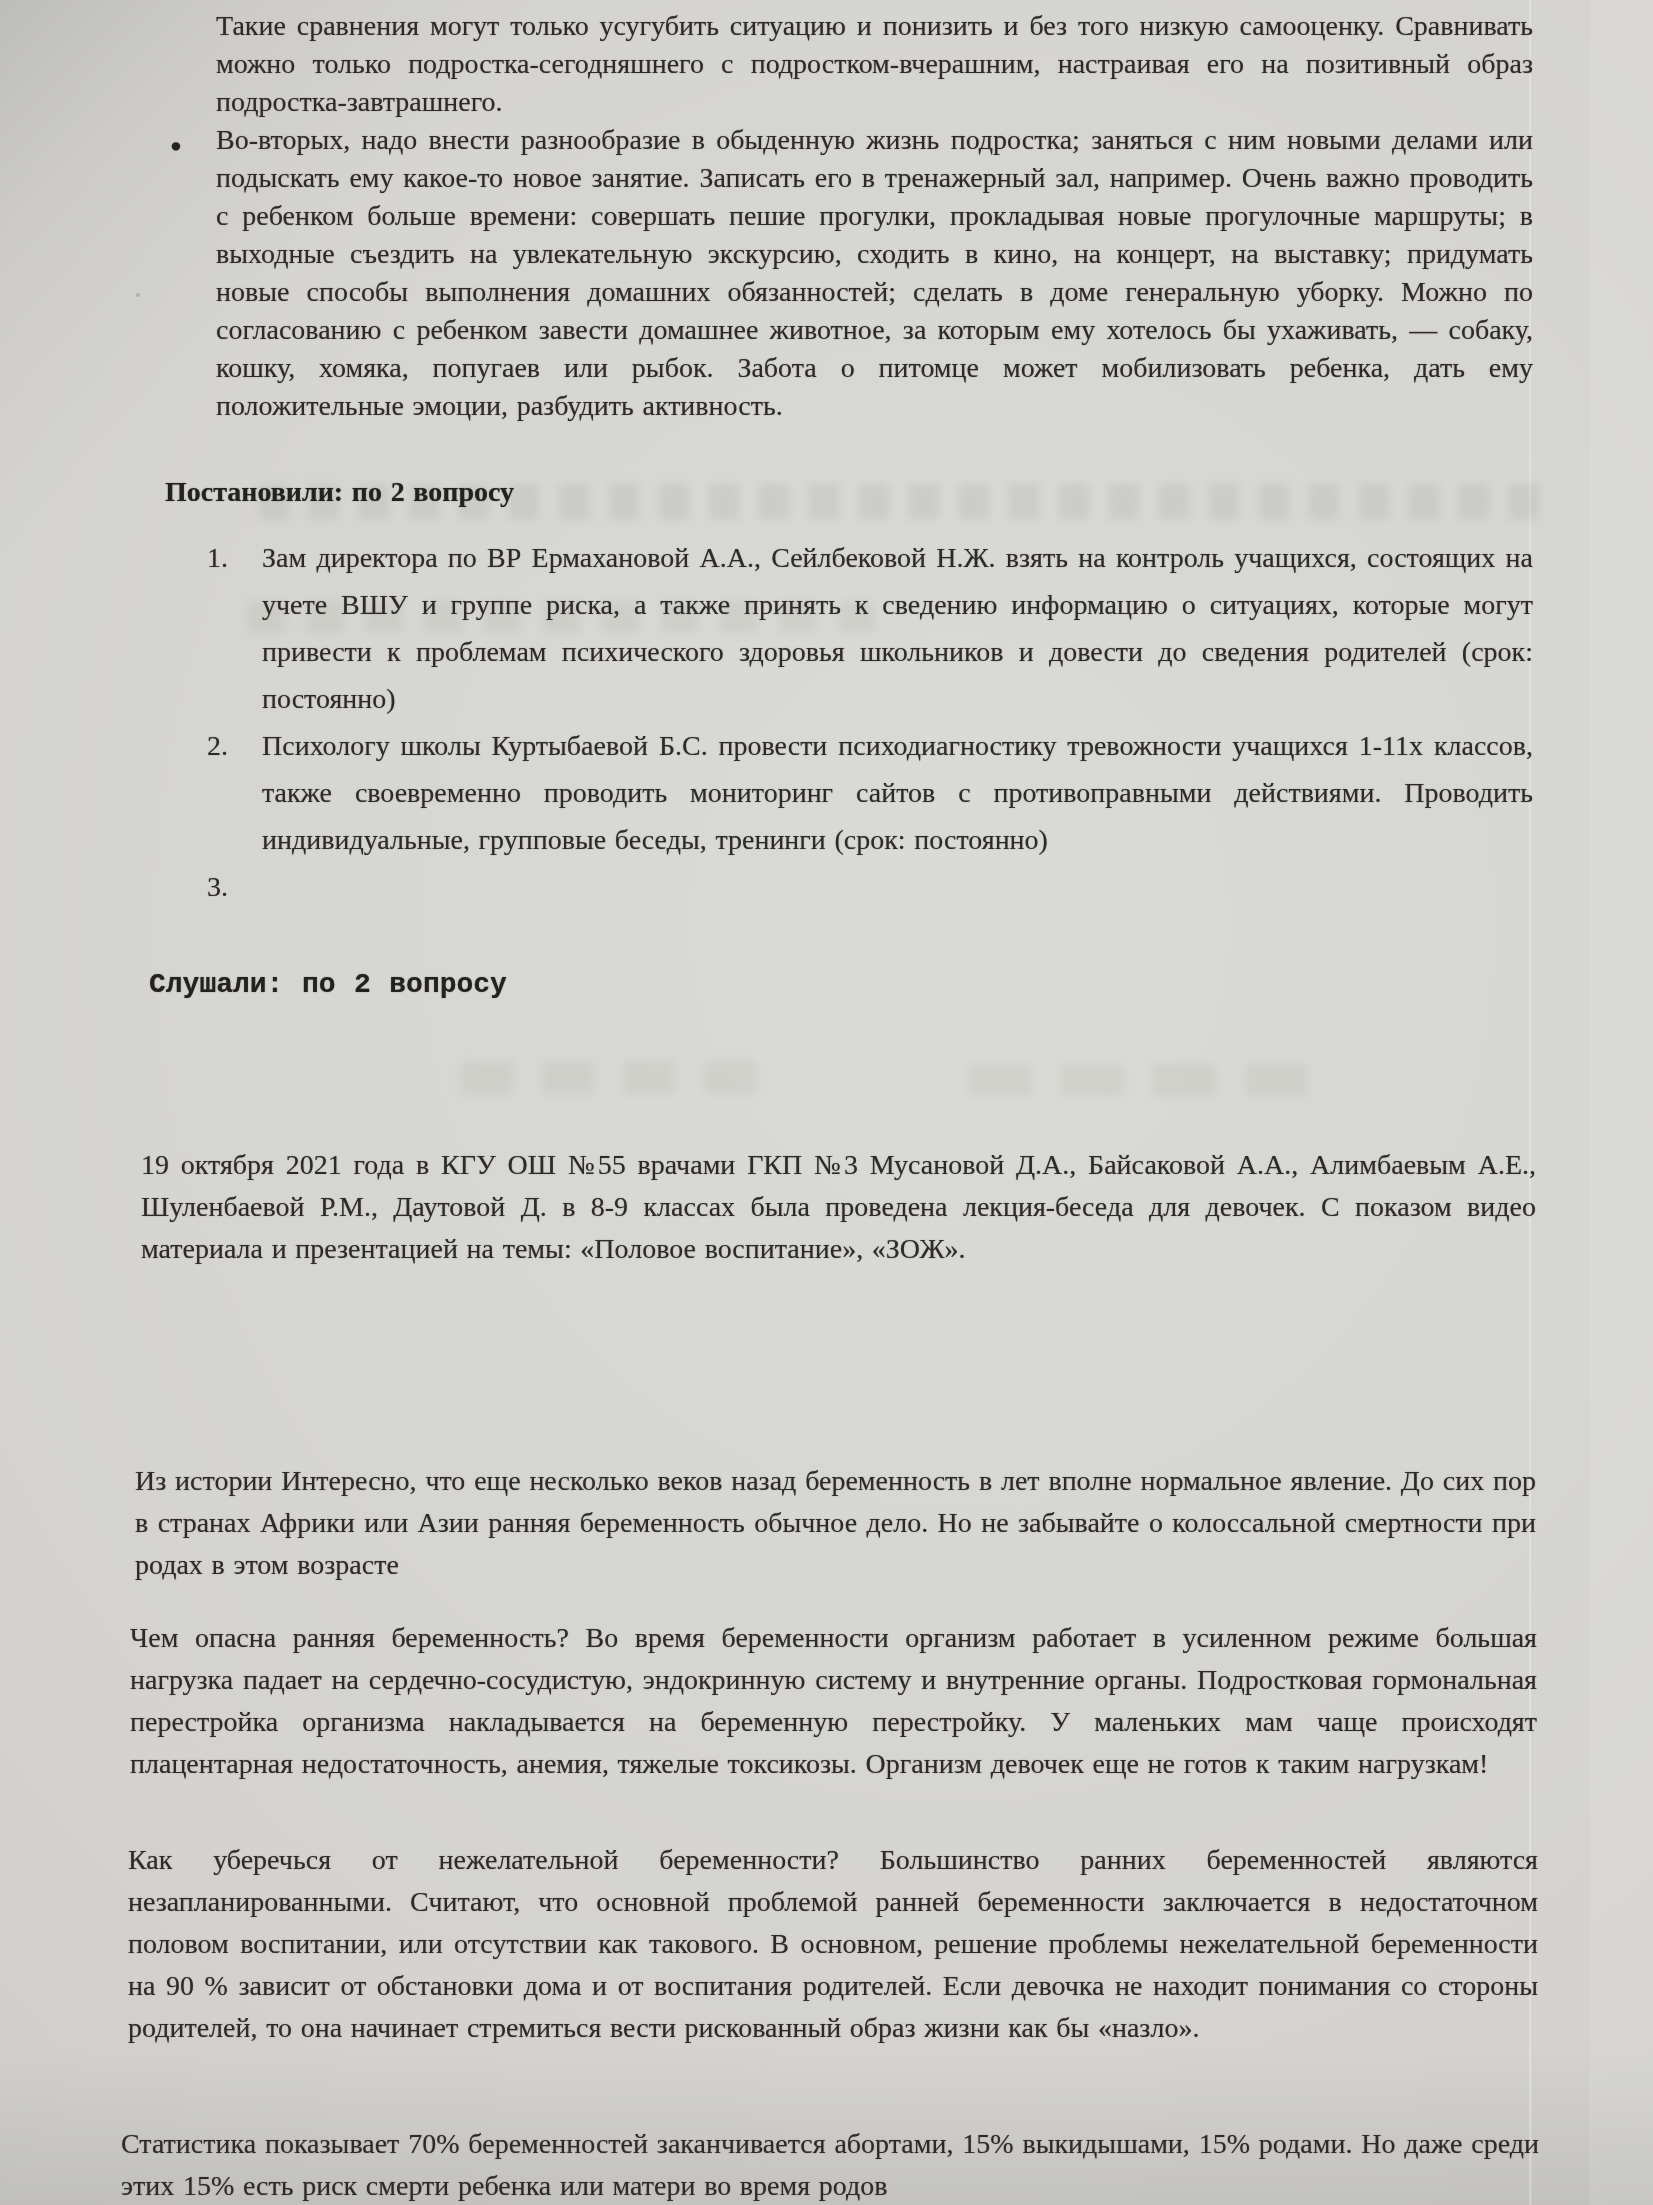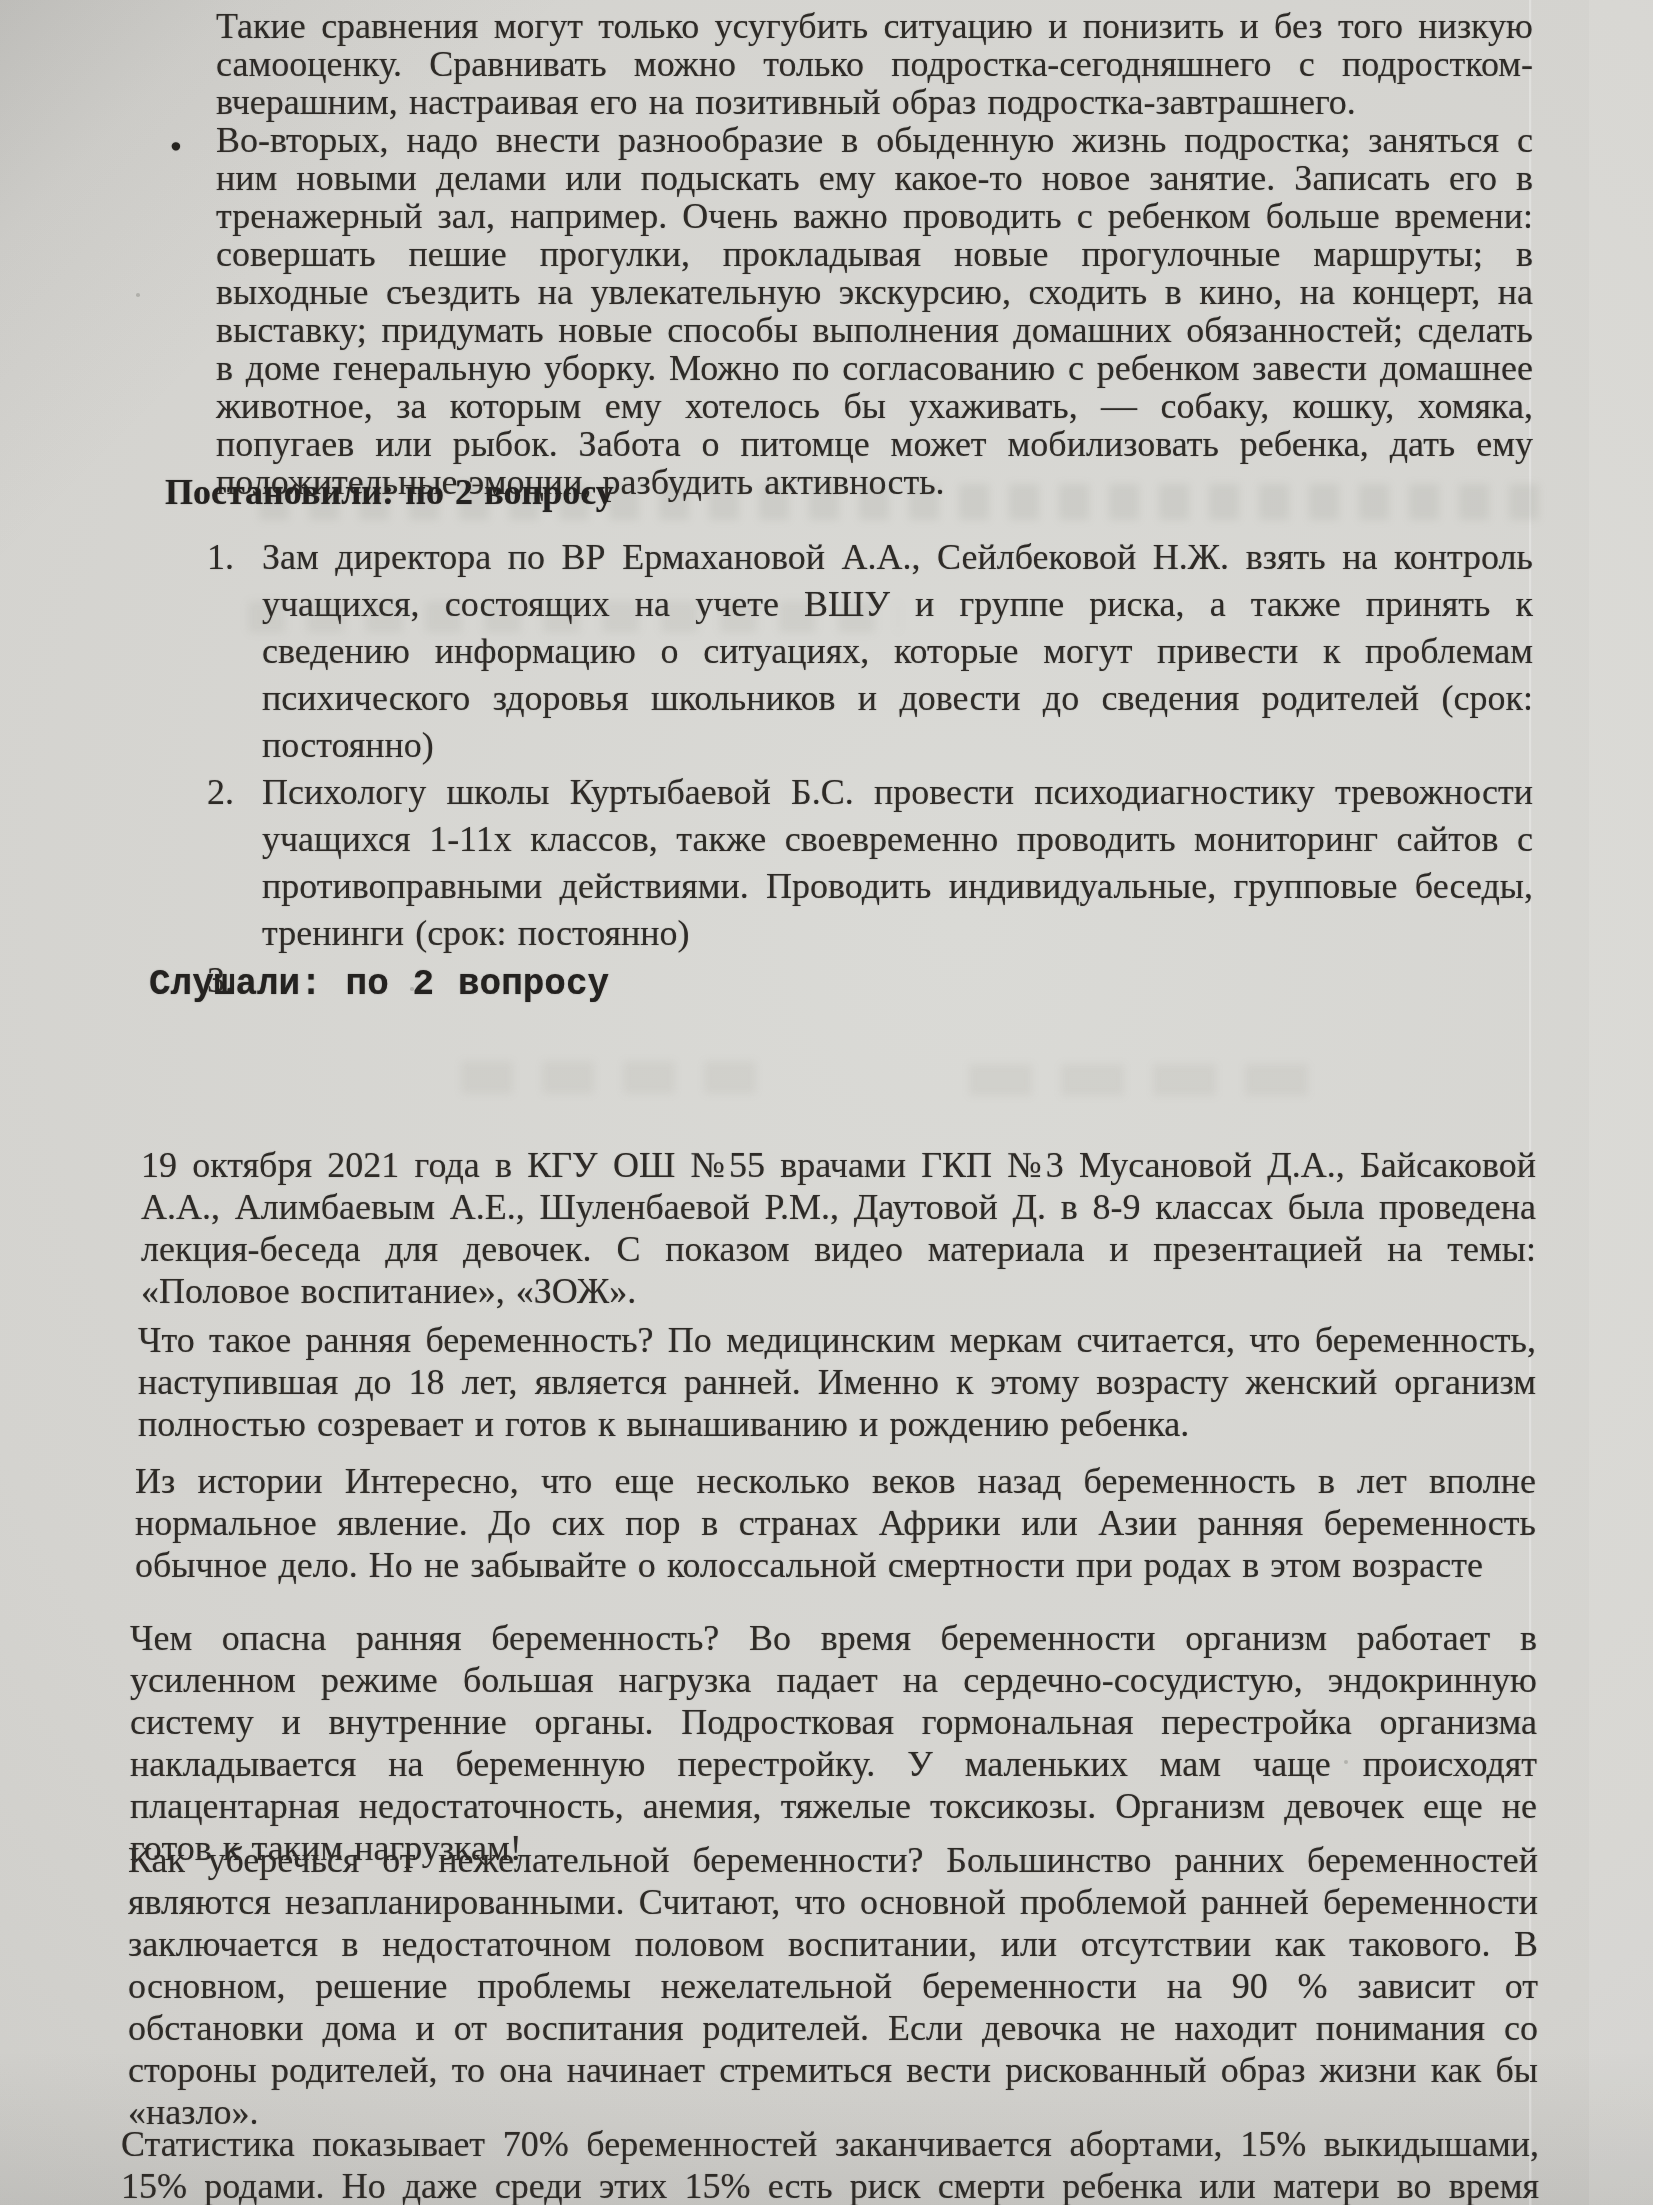--- a/index.html
+++ b/index.html
@@ -16,21 +16,21 @@
     color: #2e2b27;
     background:
       linear-gradient(135deg, rgba(70,70,68,0.14) 0px, rgba(70,70,68,0.05) 173px, rgba(70,70,68,0) 404px),
       linear-gradient(0deg, rgba(60,60,58,0.10) 0%, rgba(60,60,58,0) 7%),
       radial-gradient(135% 110% at 58% 42%, #dadad6 0%, #d4d3cf 48%, #cbcac6 82%, #bebdb9 100%);
   }
   .page-text { position: absolute; inset: 0; }
   .page-text > * { position: absolute; margin: 0; }
 
   .li, .oli, .p, .h {
-    font-size: 36px;
+    font-size: 28px;
     text-align: justify;
     text-align-last: left;
     text-shadow: 0 0 1.2px rgba(46,43,39,0.45);
     word-spacing: 0.06em;
   }
   .toplist { top: 7px; left: 216px; width: 1317px; }
   .toplist .li { position: relative; line-height: 38px; }
   .bulleted::before {
     content: "●";
     position: absolute;
@@ -134,21 +134,20 @@
         <span>Психологу школы Куртыбаевой Б.С. провести психодиагностику тревожности учащихся 1-11х классов, также своевременно проводить мониторинг сайтов с противоправными действиями. Проводить индивидуальные, групповые беседы, тренинги (срок: постоянно)</span>
       </div>
       <div class="oli">
         <span class="num">3.</span>
       </div>
     </div>
 
     <h2 class="h h-heard">Слушали: по 2 вопросу</h2>
 
     <p class="p p-b0">19 октября 2021 года в КГУ ОШ №55 врачами ГКП №3 Мусановой Д.А., Байсаковой А.А., Алимбаевым А.Е., Шуленбаевой Р.М., Даутовой Д. в 8-9 классах была проведена лекция-беседа для девочек. С показом видео материала и презентацией на темы: «Половое воспитание», «ЗОЖ».</p>
-    <p class="p p-b1">Что такое ранняя беременность? По медицинским меркам считается, что беременность, наступившая до 18 лет, является ранней. Именно к этому возрасту женский организм полностью созревает и готов к вынашиванию и рождению ребенка.</p>
     <p class="p p-b2">Из истории Интересно, что еще несколько веков назад беременность в лет вполне нормальное явление. До сих пор в странах Африки или Азии ранняя беременность обычное дело. Но не забывайте о колоссальной смертности при родах в этом возрасте</p>
     <p class="p p-b3">Чем опасна ранняя беременность? Во время беременности организм работает в усиленном режиме большая нагрузка падает на сердечно-сосудистую, эндокринную систему и внутренние органы. Подростковая гормональная перестройка организма накладывается на беременную перестройку. У маленьких мам чаще происходят плацентарная недостаточность, анемия, тяжелые токсикозы. Организм девочек еще не готов к таким нагрузкам!</p>
     <p class="p p-b4">Как уберечься от нежелательной беременности? Большинство ранних беременностей являются незапланированными. Считают, что основной проблемой ранней беременности заключается в недостаточном половом воспитании, или отсутствии как такового. В основном, решение проблемы нежелательной беременности на 90 % зависит от обстановки дома и от воспитания родителей. Если девочка не находит понимания со стороны родителей, то она начинает стремиться вести рискованный образ жизни как бы «назло».</p>
     <p class="p p-b5">Статистика показывает 70% беременностей заканчивается абортами, 15% выкидышами, 15% родами. Но даже среди этих 15% есть риск смерти ребенка или матери во время родов</p>
 
   </div>
 </div>
 
 
 </body></html>

